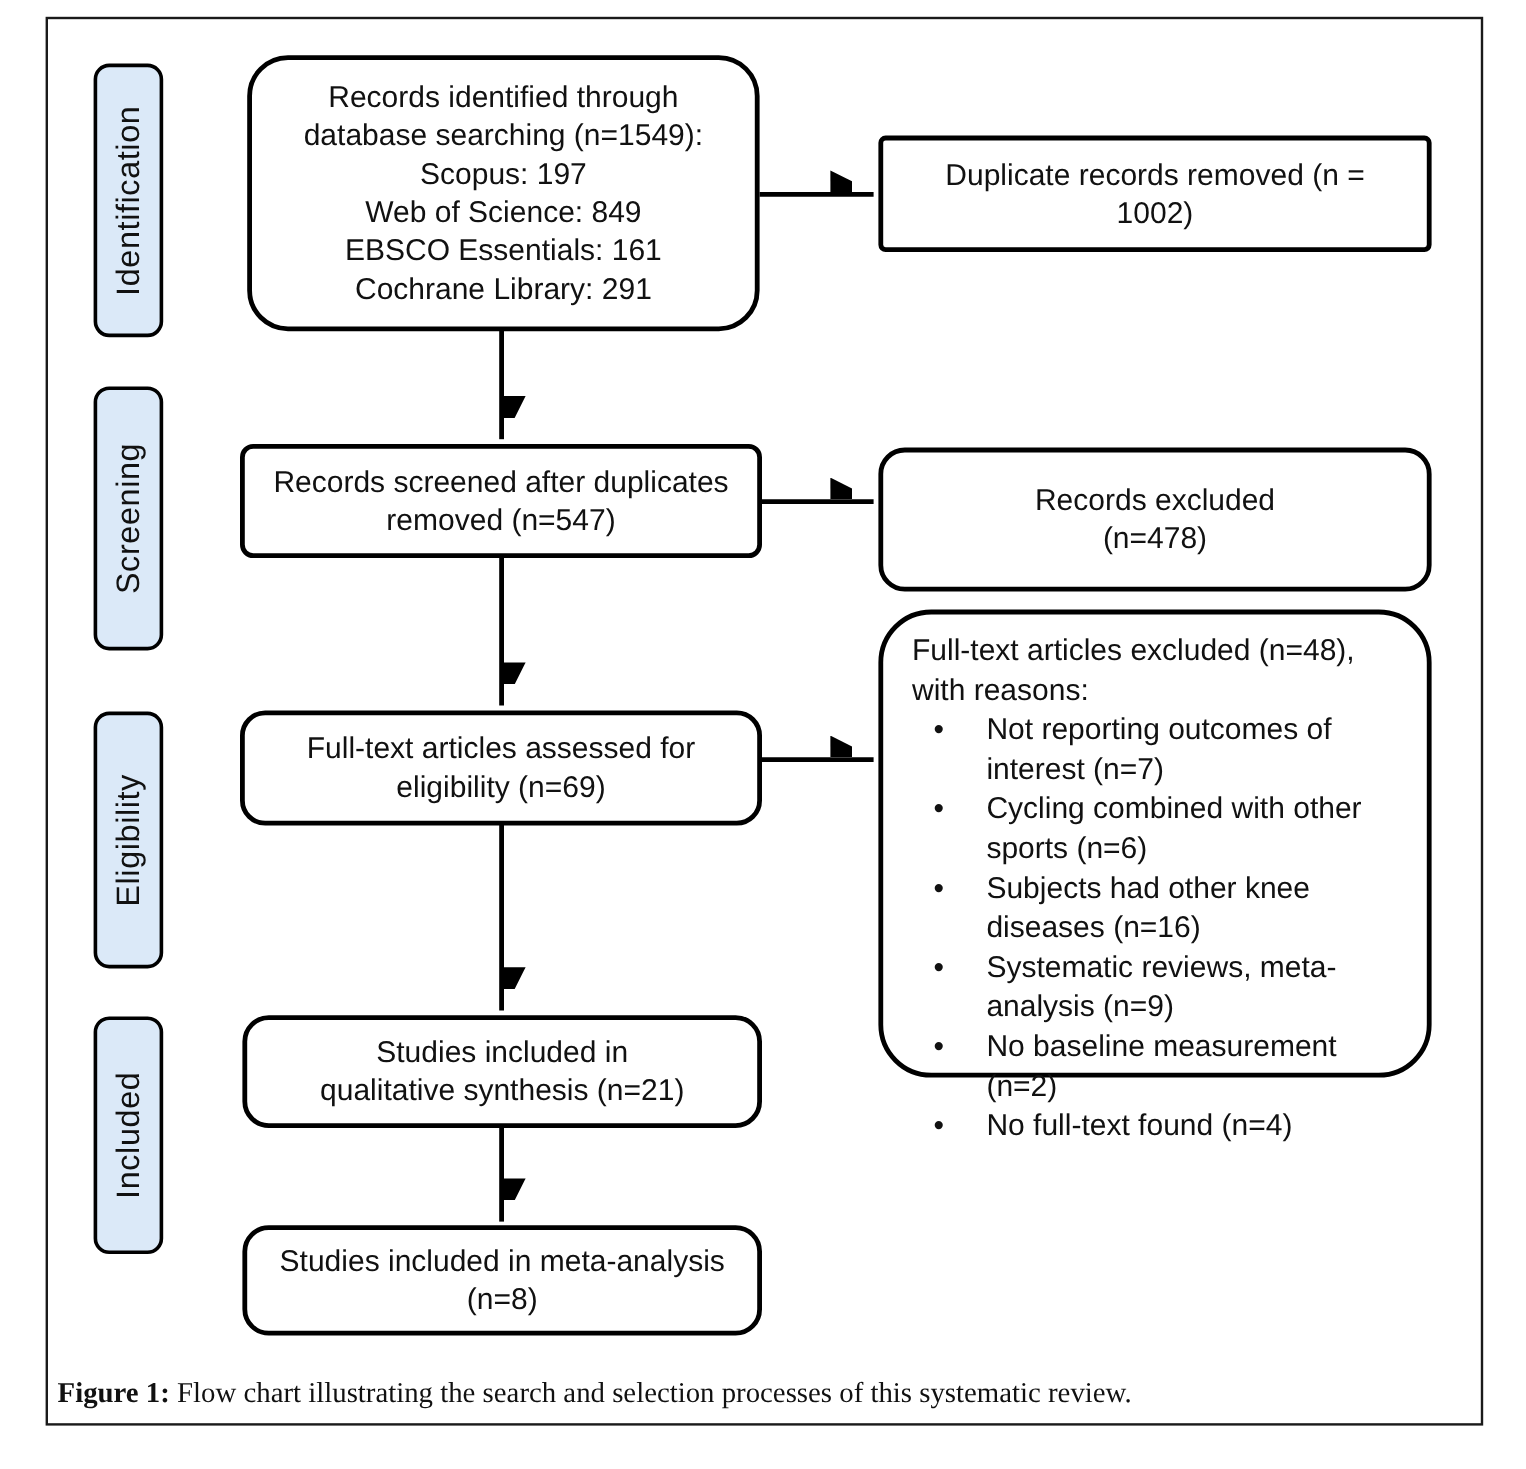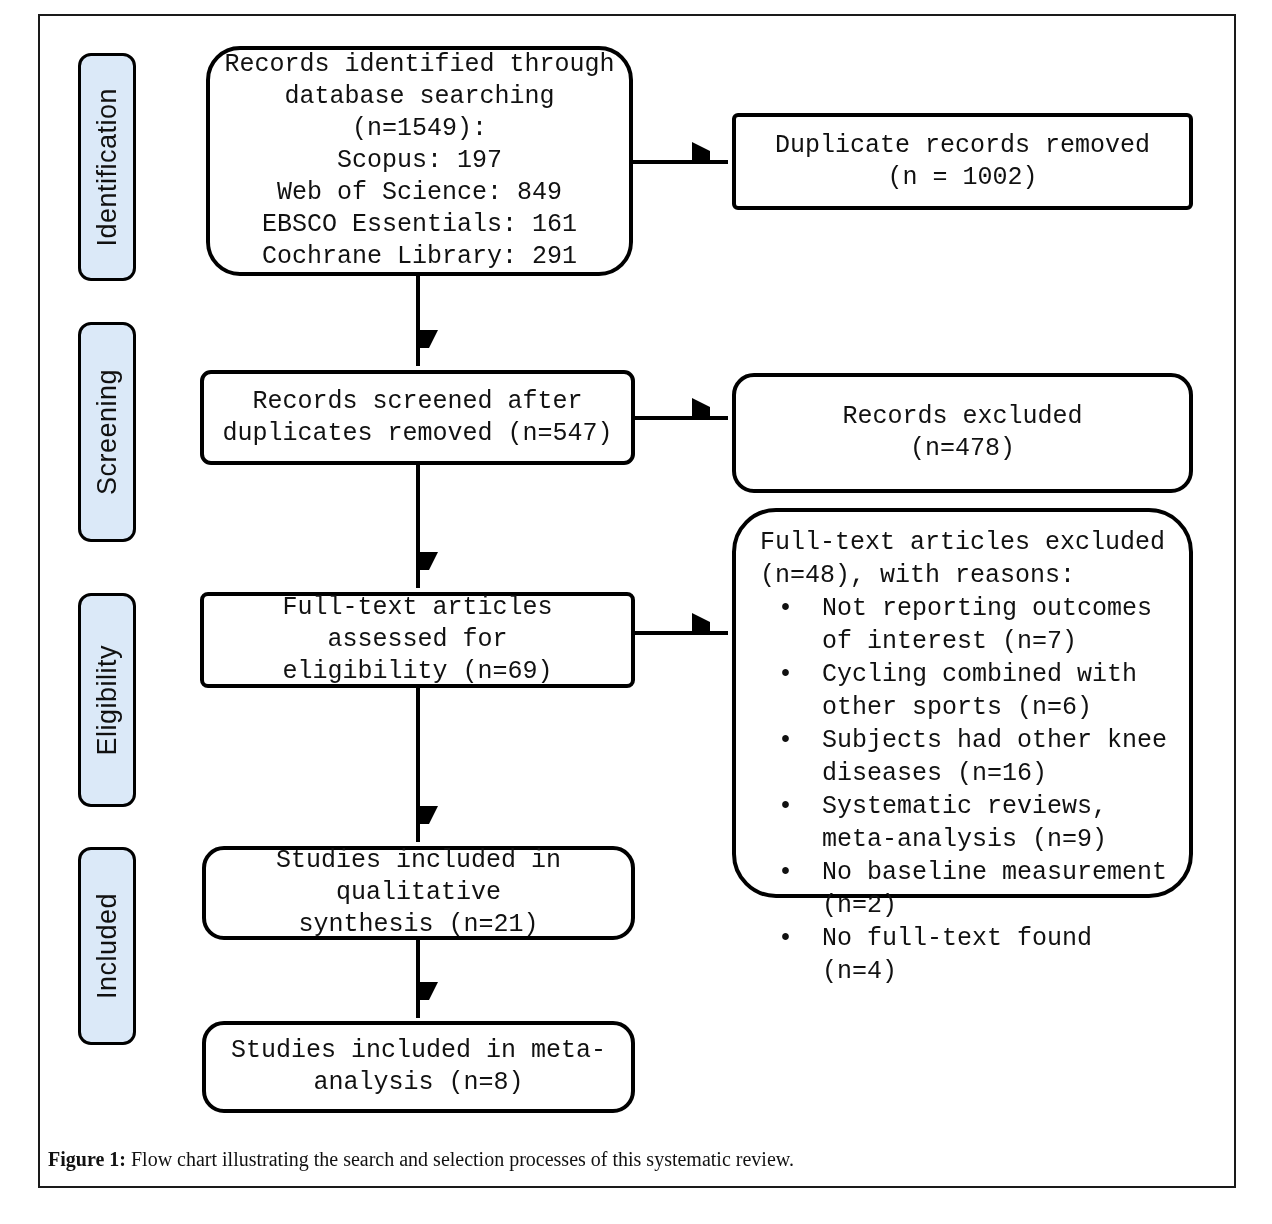--- a/index.html
+++ b/index.html
@@ -33,21 +33,21 @@
     color:#111111;
     white-space:nowrap;
   }
   .node{
     position:absolute;
     background:#ffffff;
     border:4px solid #000000;
     box-sizing:border-box;
     display:flex;flex-direction:column;align-items:center;justify-content:center;
     text-align:center;
-    font-size:25px;line-height:32px;color:#111111;font-family:Liberation Mono, monospace;
+    font-size:25px;line-height:32px;color:#111111;
   }
   .node .line{width:100%;}
   .node.reasons-box{
     align-items:flex-end;justify-content:flex-start;
     text-align:left;
     padding:14px 18px 10px 24px;
     line-height:33px;
   }
   .reasons-box .heading{margin:0;}
   .reasons-box ul{
@@ -58,21 +58,21 @@
     padding-left:62px;
   }
   .reasons-box li::before{
     content:"\2022";
     position:absolute;left:18px;top:0;
     font-size:25px;
   }
   .caption{
     position:absolute;left:48px;top:1148px;width:1100px;
     font-family:"Liberation Serif", serif;
-    font-size:20px;color:#111111;
+    font-size:24px;color:#111111;
   }
   .caption b{font-weight:bold;}
 </style>
 </head>
 <body>
 
 <div class="canvas">
 
   <div class="frame"></div>
 
@@ -121,21 +121,21 @@
 
   <div class="node" style="left:200px;top:370px;width:435px;height:95px;border-radius:11px;padding:0 10px;">
     <div class="line">Records screened after duplicates removed (n=547)</div>
   </div>
 
   <div class="node" style="left:732px;top:373px;width:461px;height:120px;border-radius:22px;">
     <div class="line">Records excluded</div>
     <div class="line">(n=478)</div>
   </div>
 
-  <div class="node" style="left:200px;top:592px;width:435px;height:96px;border-radius:8px;padding:0 40px;">
+  <div class="node" style="left:200px;top:592px;width:435px;height:96px;border-radius:21px;padding:0 40px;">
     <div class="line">Full-text articles assessed for eligibility (n=69)</div>
   </div>
 
   <div class="node reasons-box" style="left:732px;top:508px;width:461px;height:390px;border-radius:44px;">
     <div class="heading">Full-text articles excluded (n=48), with reasons:</div>
     <ul>
       <li><span>Not reporting outcomes of interest (n=7)</span></li>
       <li><span>Cycling combined with other sports (n=6)</span></li>
       <li><span>Subjects had other knee diseases (n=16)</span></li>
       <li><span>Systematic reviews, meta-analysis (n=9)</span></li>

